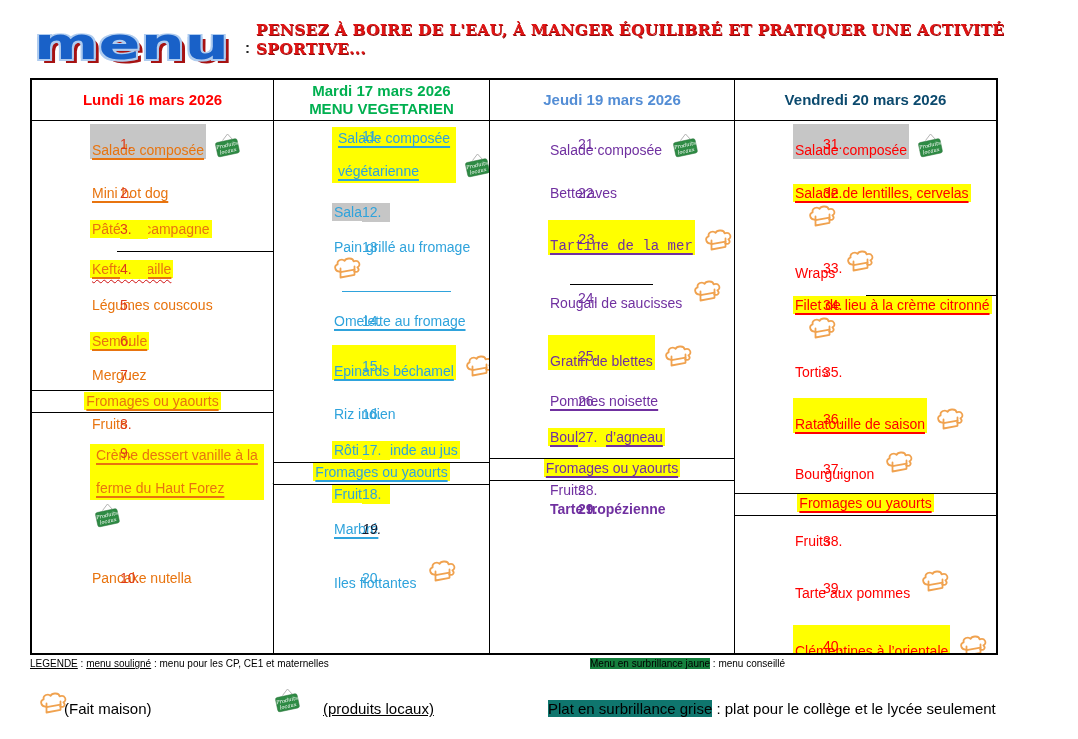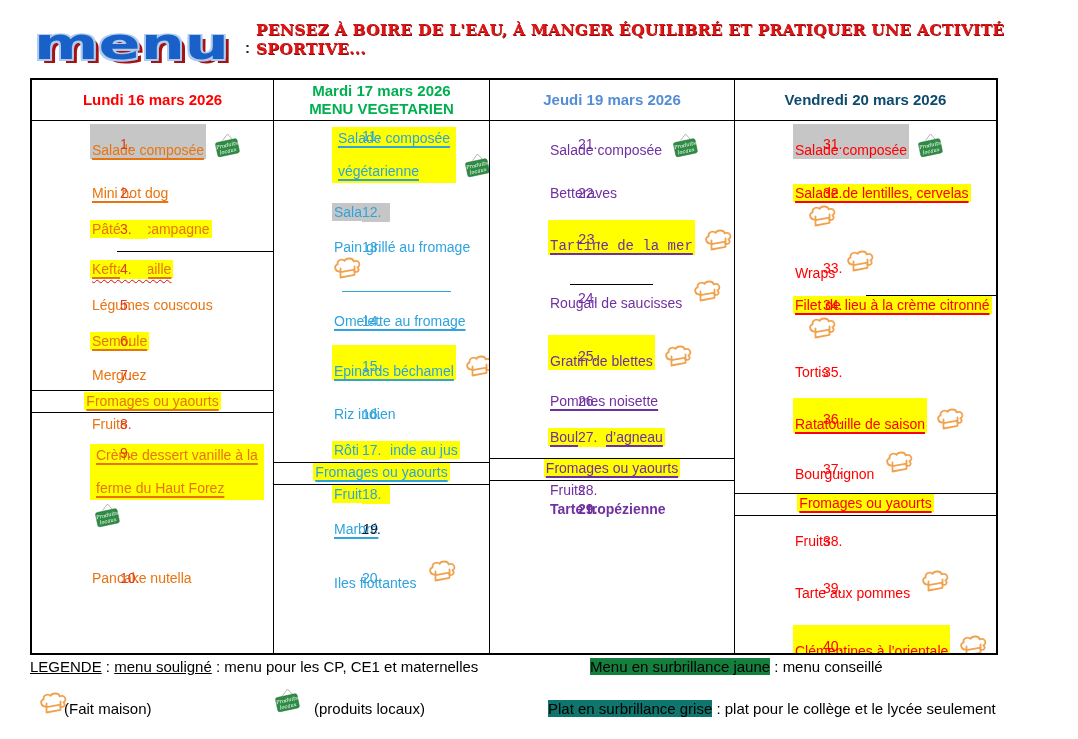--- a/index.html
+++ b/index.html
@@ -39,21 +39,21 @@
   .body2{display:inline-block;vertical-align:top;}
   .body2.hlb{background:#FFFF00;padding:2px 4px;}
   .body2 .l2{margin-top:14px;}
   .icon{display:inline-block;vertical-align:middle;margin-left:8px;transform:translateY(-2px);}
   .icon.up{transform:translateY(-9px);}
   .icon.bt{vertical-align:bottom;transform:translateY(2px);}
   .ib{white-space:nowrap;}
   .ib .icon{margin-left:0;transform:none;}
 
   
-  .legend1{position:absolute;left:30px;top:658px;width:1040px;font-size:15px;}
+  .legend1{position:absolute;left:30px;top:658px;width:1040px;font-size:10px;}
   .legend2{position:absolute;left:30px;top:692px;width:1040px;height:40px;font-size:15px;}
   .u{text-decoration:underline;}
   .ypill{background:#15803d;}
   .gpill{background:#0f766e;}
   .abs{position:absolute;top:0;}
   .l2row{position:absolute;top:8px;}
 </style>
 </head>
 <body>
 
@@ -293,17 +293,17 @@
   </svg></span></span></span>
   <span class="l2row" style="left:34px;">(Fait maison)</span>
   <span class="abs" style="left:236px;top:-2px;"><span id="legend-pl"><span class="icon"><svg id="tpl-pl" width="27" height="27" viewBox="0 0 27 27">
     <path d="M13.5 1 L8.5 7.5 M13.5 1 L18.5 6.5" stroke="#AAA" stroke-width="0.9" fill="none"></path>
     <g transform="rotate(-12 13.5 15)">
       <rect x="2.5" y="7.5" width="22" height="14.5" rx="2" fill="#2E8B44" stroke="#256F36" stroke-width="0.5"></rect>
       <text x="13.5" y="13.8" font-size="5.2" font-style="italic" fill="#FFFFFF" text-anchor="middle" font-family="DejaVu Serif, serif">Produits</text>
       <text x="13.5" y="19.8" font-size="5.2" font-style="italic" fill="#FFFFFF" text-anchor="middle" font-family="DejaVu Serif, serif">locaux</text>
     </g>
   </svg></span></span></span>
-  <span class="l2row" style="left:284px;">(produits locaux)</span>
+  <span class="l2row" style="left:293px;text-decoration:underline;">(produits locaux)</span>
   <span class="l2row" style="left:518px;">
     <span class="gpill">Plat en surbrillance grise</span><span> : plat pour le collège et le lycée seulement</span>
   </span>
 </div>
 
 </body></html>

